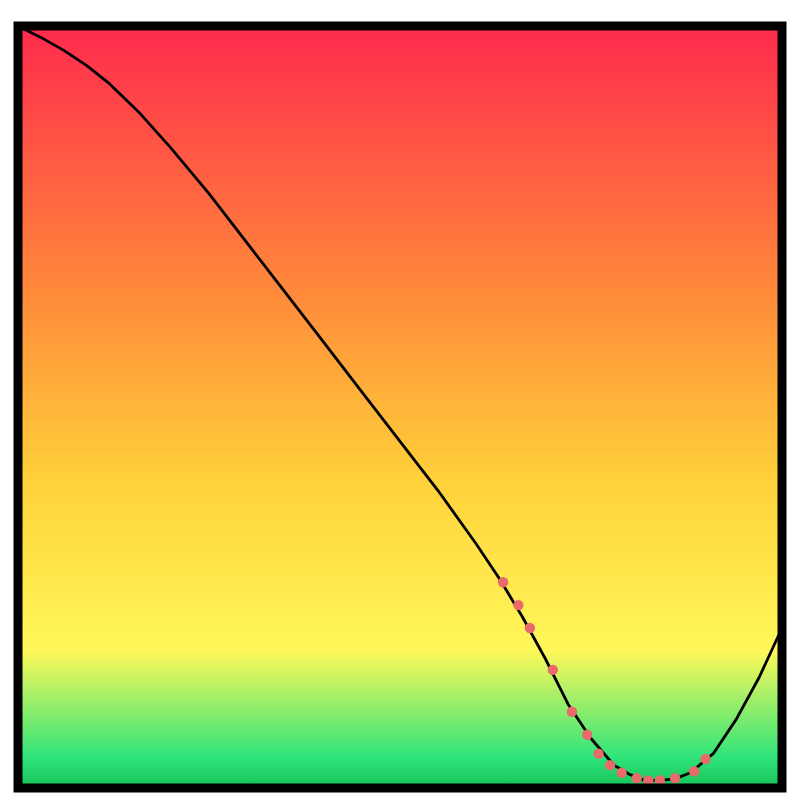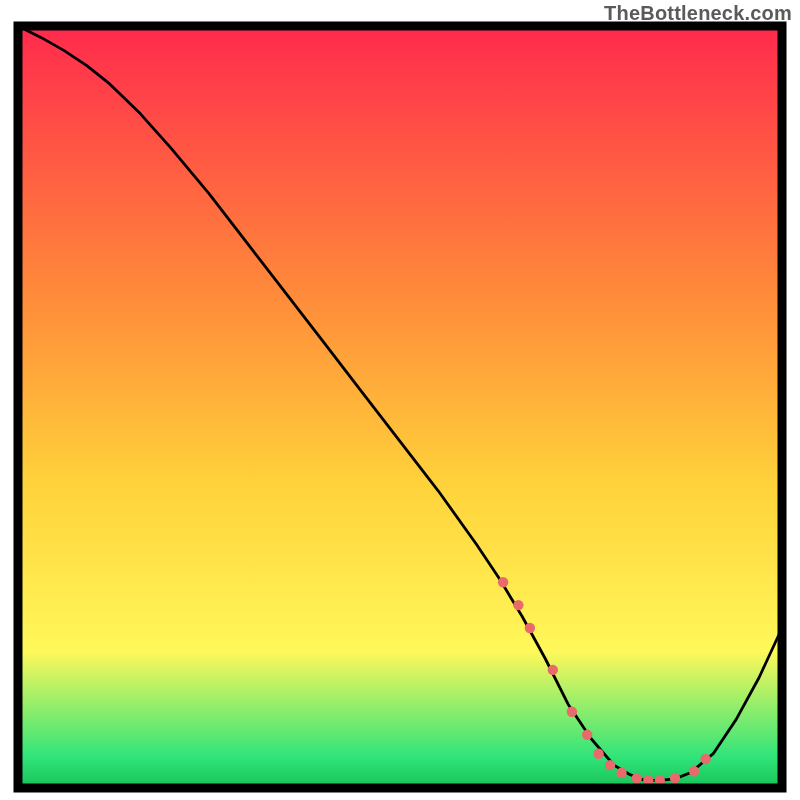--- a/index.html
+++ b/index.html
@@ -30,21 +30,20 @@
   svg.plot {
     position: absolute;
     left: 0;
     top: 0;
   }
 </style>
 </head>
 <body>
 
 <div class="frame">
-  <div class="watermark">TheBottleneck.com</div>
 
   <svg class="plot" width="800" height="800" viewBox="0 0 800 800">
     <defs>
       <linearGradient id="bg-grad" x1="0" y1="0" x2="0" y2="1">
         <stop id="g0" offset="0%" stop-color="#ff2a4d"></stop>
         <stop id="g1" offset="35%" stop-color="#ff8a3a"></stop>
         <stop id="g2" offset="60%" stop-color="#ffd23a"></stop>
         <stop id="g3" offset="82%" stop-color="#fff85a"></stop>
         <stop id="g4" offset="96%" stop-color="#2fe47a"></stop>
         <stop id="g5" offset="100%" stop-color="#17c257"></stop>

